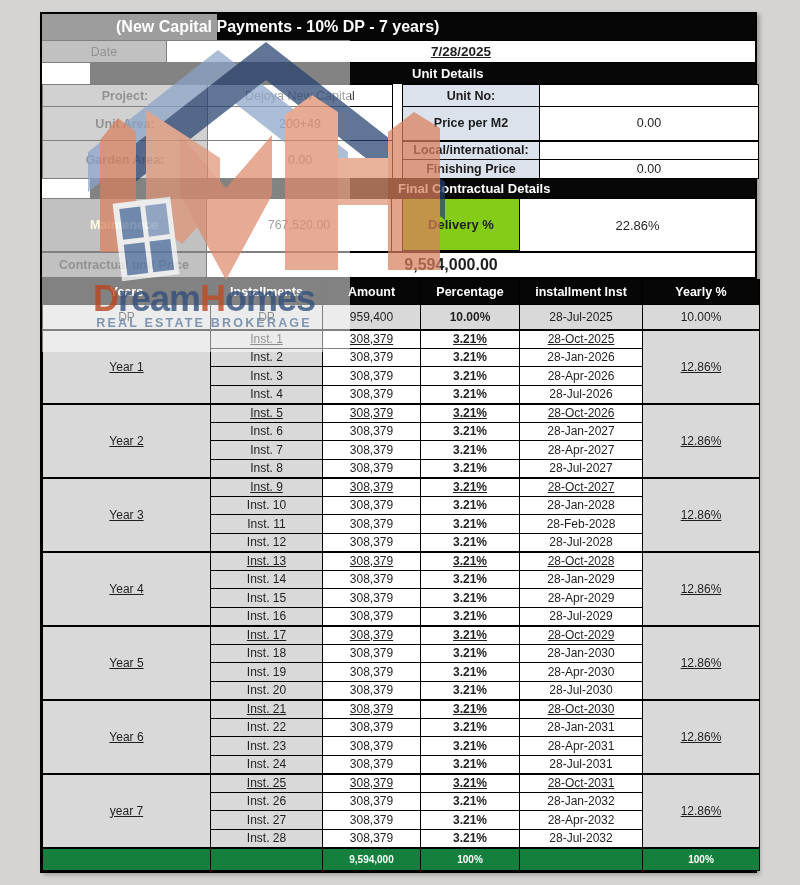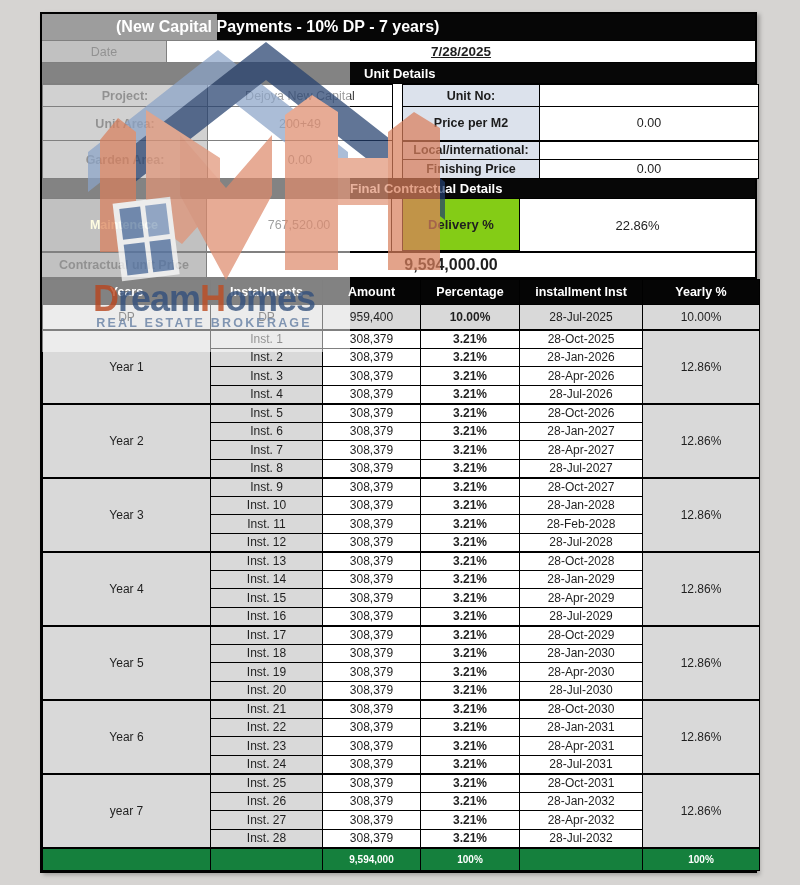--- a/index.html
+++ b/index.html
@@ -14,21 +14,21 @@
                display:flex; align-items:center; padding-left:74px;
                color:#fff; font-weight:bold; font-size:16px; border-bottom:1px solid #000; }
   .date-row { height:22px; display:flex; border-bottom:1px solid #000; }
   .date-label { width:125px; background:#828282; border-right:1px solid #000;
                 display:flex; align-items:center; justify-content:center;
                 font-weight:normal; font-size:12.5px; color:#232323; }
   .date-value { flex:1; display:flex; align-items:center; justify-content:center;
                 font-weight:bold; font-size:13.5px; text-decoration:underline; }
 
   .section-bar { background:#070707; color:#fff; font-weight:bold; font-size:13px;
-                 display:flex; align-items:center; }
+                 display:flex; align-items:center;margin-left:48px; }
   .unit-bar { height:21px; border-bottom:1px solid #000; }
   .unit-bar span { margin-left:322px; }
   .final-bar { height:20px; }
   .final-bar span { margin-left:308px; }
 
   
   .details { position:relative; height:94px; }
   .details table { border-collapse:collapse; table-layout:fixed; position:absolute; top:0; }
   .details td { border:1px solid #000; text-align:center; font-size:12.5px; overflow:hidden; }
   .left-t { left:0; width:351px; }
@@ -63,21 +63,21 @@
   table.schedule { border-collapse:collapse; table-layout:fixed; width:717px; }
   .schedule th, .schedule td { border:1px solid #000; border-left-width:1.5px; border-right-width:1.5px;
                                text-align:center; font-size:12px; padding:0; }
   .schedule th { background:#050505; color:#fff; font-weight:bold; height:25px; font-size:12.5px; }
   .dp-row td { background:#d9d9d9; height:25px; border-bottom-width:2px; }
   .inst-row td { height:18.5px; background:#fff; }
   .inst-row .inst-cell, .year-cell, .yearly-cell { background:#d9d9d9 !important; }
   .year-cell { font-size:12.5px; }
   .yearly-cell { font-size:12.5px; }
   .pct-cell, .dp-pct { font-weight:bold; }
-  .block-start td { border-top:2.5px solid #000; }
+  .block-start td { border-top:2.5px solid #000;text-decoration:underline; }
   .total-row td { background:#15803d; color:#fff; font-weight:bold; height:23px; font-size:10px;
                   border-top-width:2px; }
 
   
   .watermark { position:absolute; left:0; top:0; width:717px; height:870px;
                pointer-events:none; z-index:5; }
   .wash { position:absolute; left:0; top:26px; width:308px; height:312px;
           background:rgba(255,255,255,0.5); }
   .logo-svg { position:absolute; left:28px; top:26px; opacity:.8; }
   .brand-line { position:absolute; left:12px; top:264px; width:300px; text-align:center;

